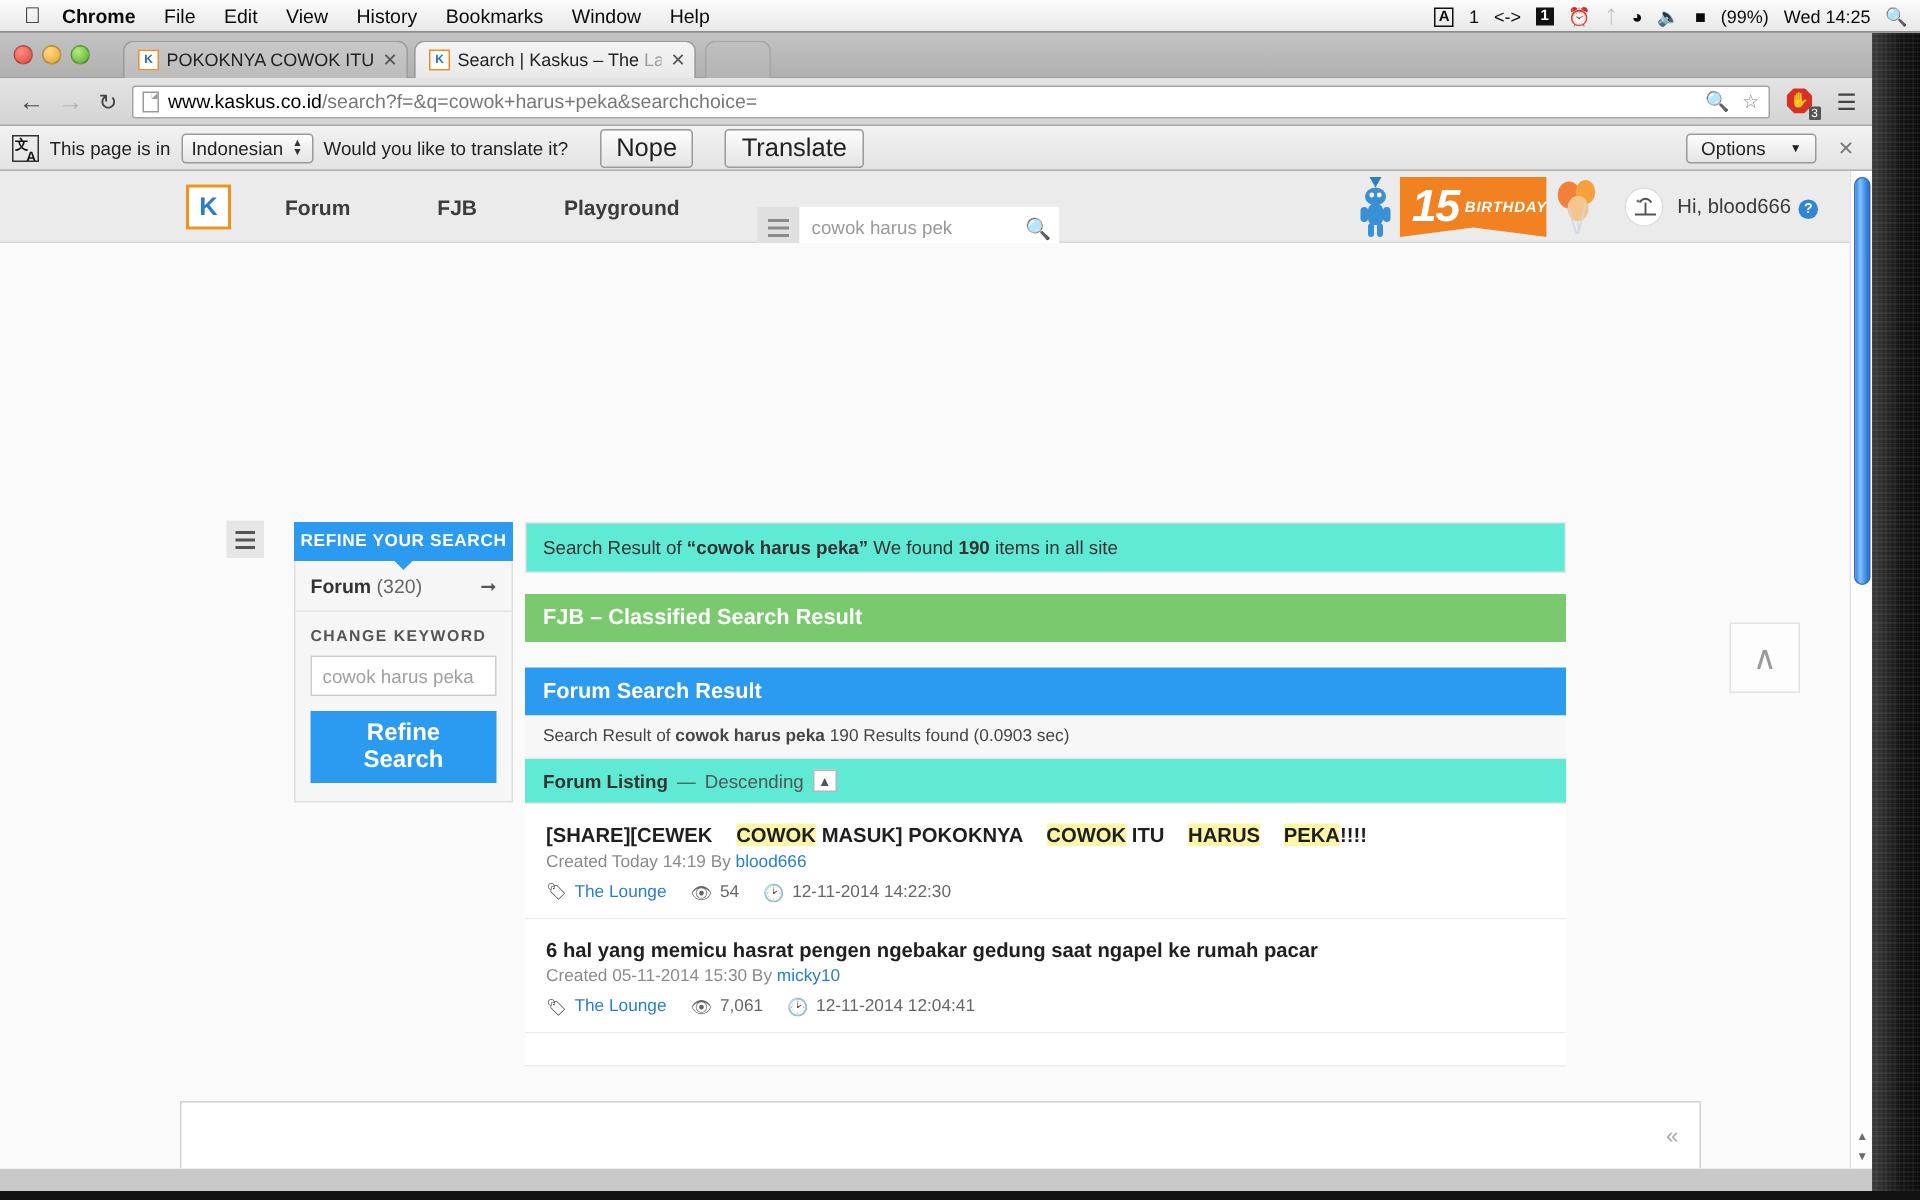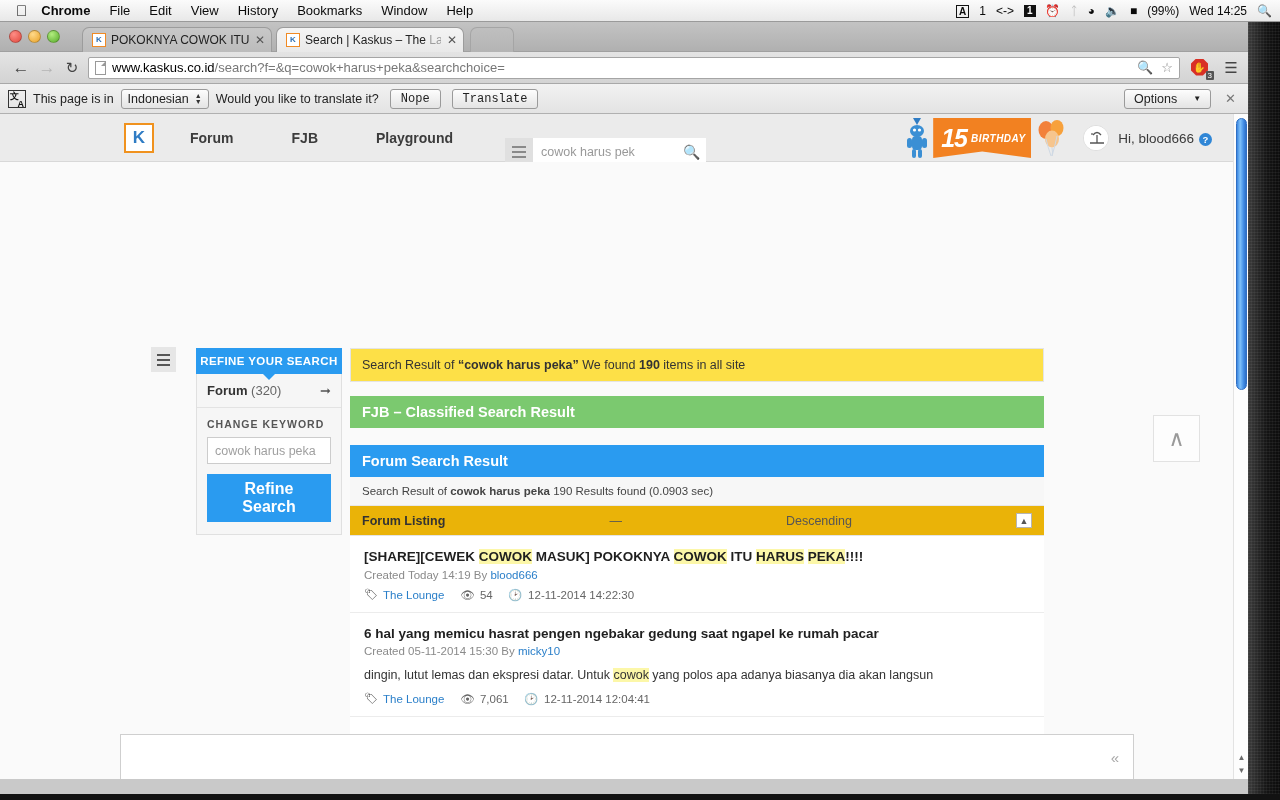--- a/index.html
+++ b/index.html
@@ -112,21 +112,21 @@
   .langsel{
     border:1px solid #9a9a9a; border-radius:3px;
     background:linear-gradient(#fdfdfd,#e4e4e4);
     padding:2px 6px; margin:0 7px; display:flex; align-items:center; gap:6px;
     font-size:12.5px;
   }
   .spin{ display:flex; flex-direction:column; font-size:7px; line-height:6px; color:#333;}
   .ibtn{
     border:1px solid #9a9a9a; border-radius:3px;
     background:linear-gradient(#fdfdfd,#e4e4e4);
-    padding:2px 10px; margin-left:11px; font-size:12px;font-family:Liberation Mono, monospace;
+    padding:2px 10px; margin-left:21px; font-size:17px;
   }
   .infobar-right{ margin-left:auto; display:flex; align-items:center; }
   .optbtn{
     border:1px solid #9a9a9a; border-radius:3px;
     background:linear-gradient(#fdfdfd,#e4e4e4);
     padding:2px 9px; font-size:12.5px; display:flex; align-items:center; gap:16px;
   }
   .ib-close{ margin-left:14px; margin-right:4px; color:#777; font-size:13px;}
 
   
@@ -155,21 +155,21 @@
   }
   .ksearchbtn{ width:28px;height:28px;background:#fff;display:flex;align-items:center;justify-content:center;color:#555;font-size:14px;}
   .kheader-right{ position:absolute; right:36px; top:0; height:48px; display:flex; align-items:center;}
   .mascot{ width:28px; height:44px; position:relative; margin-right:2px;}
   .birthday{
     width:98px;height:40px;background:#f28121;color:#fff;
     display:flex;align-items:center;gap:4px;padding-left:8px;
     font-weight:bold;font-style:italic;
     clip-path:polygon(0 0,100% 0,100% 100%,50% 84%,0 100%);
   }
-  .bd-15{ font-size:25px; line-height:1; letter-spacing:-1px;}
+  .bd-15{ font-size:30px; line-height:1; letter-spacing:-1px;}
   .bd-txt{ font-size:10px; letter-spacing:.5px;}
   .balloons{ width:38px; height:40px; position:relative; margin-left:4px;}
   .avatar{
     width:26px;height:26px;border-radius:50%;background:#fff;margin-left:10px;
     border:1px solid #ddd; overflow:hidden; position:relative;
   }
   .greet{ margin-left:9px; font-size:13.5px; color:#3a3a3a;}
   .qmark{
     display:inline-block;width:13px;height:13px;border-radius:50%;background:#2f86d6;
     color:#fff;font-size:9.5px;text-align:center;line-height:13px;margin-left:5px;font-weight:bold;
@@ -210,44 +210,44 @@
   }
   .sb-btnwrap{ padding:0 10px 12px; display:flex; justify-content:center; }
   .refine-btn{
     background:#2a9bf0; color:#fff; font-size:16px; font-weight:bold;
     padding:6px 14px; border:none;
   }
 
   
   .content{ position:absolute; left:350px; top:186px; width:694px; }
   .topnote{
-    background:#fde047; border:1px solid #e4e4e4; padding:9px 11px;
+    background:#5eead4; border:1px solid #e4e4e4; padding:9px 11px;
     font-size:12.5px; color:#333;
   }
   .bar-green{ background:#7bc96f; color:#fff; font-weight:bold; font-size:14.5px; padding:8px 12px; margin-top:14px;}
   .bar-blue{ background:#2a9bf0; color:#fff; font-weight:bold; font-size:14.5px; padding:8px 12px; margin-top:17px;}
   .subnote{
     background:#f7f7f7; border-bottom:1px solid #e8e8e8; padding:8px 12px;
     font-size:11.5px; color:#444;
   }
   .listing-bar{
-    background:#eab308; border-bottom:1px solid #e4e4e4; padding:7px 12px;
-    font-size:12.5px; color:#555; display:flex; align-items:center; gap:6px;justify-content:space-between;
+    background:#5eead4; border-bottom:1px solid #e4e4e4; padding:7px 12px;
+    font-size:12.5px; color:#555; display:flex; align-items:center; gap:6px;
   }
   .listing-bar b{ color:#333; }
   .sortbox{
     display:inline-flex; align-items:center; justify-content:center;
     width:16px;height:15px;border:1px solid #b5b5b5;background:#fff;
     font-size:9px;color:#555;
   }
   .result{
     background:#fff; border-bottom:1px solid #ececec; padding:11px 14px 10px;
   }
   .res-title{ font-size:13.5px; font-weight:bold; color:#1f1f1f; line-height:1.45; }
-  .hl{ background:#fcf7a8; }
+  .hl{ background:#fcf7a8;margin-left:12px; }
   .res-meta{ font-size:11.5px; color:#8a8a8a; margin-top:2px; }
   .res-meta a{ color:#2a7fc9; text-decoration:none; }
   .res-snip{ font-size:12.5px; color:#333; margin-top:10px; line-height:1.4;}
   .res-foot{ margin-top:7px; font-size:11.5px; color:#666; display:flex; align-items:center; gap:16px;}
   .res-foot .tag{ color:#2a7fc9; display:flex; align-items:center; gap:5px;}
   .res-foot .grp{ display:flex; align-items:center; gap:5px;}
   .tagico{ color:#444; font-size:11px; }
 
   
   .totop{
@@ -514,21 +514,20 @@
                 </span>
                 <span class="grp">
                   <span>🕑</span>
                   <span>12-11-2014 14:22:30</span>
                 </span>
               </div>
             </div>
             <div class="result">
               <div class="res-title"><span>6 hal yang memicu hasrat pengen ngebakar gedung saat ngapel ke rumah pacar</span></div>
               <div class="res-meta"><span>Created 05-11-2014 15:30 By </span><a href="#">micky10</a></div>
-              <div class="res-snip"><span>dingin, lutut lemas dan ekspresi datar. Untuk </span><span class="hl">cowok</span><span> yang polos apa adanya biasanya dia akan langsun</span></div>
               <div class="res-foot">
                 <span class="tag">
                   <span class="tagico">🏷</span>
                   <span>The Lounge</span>
                 </span>
                 <span class="grp">
                   <span>👁</span>
                   <span>7,061</span>
                 </span>
                 <span class="grp">

